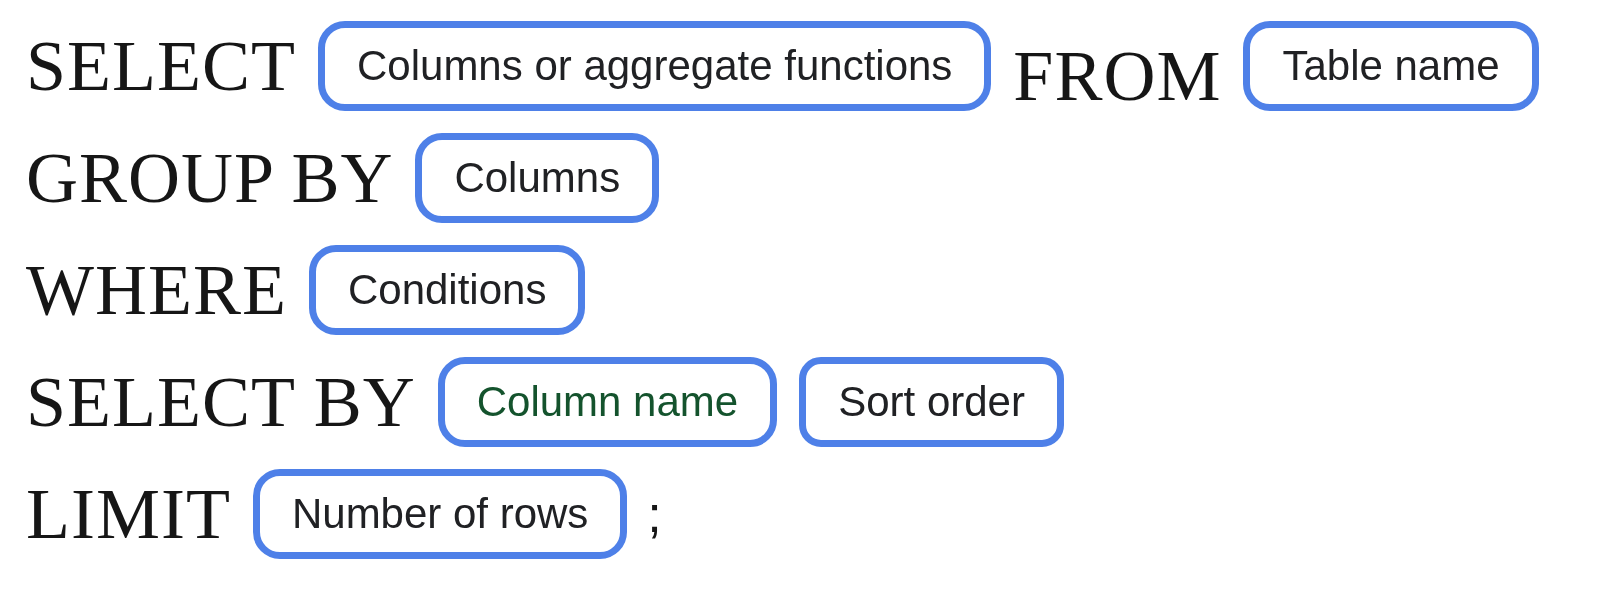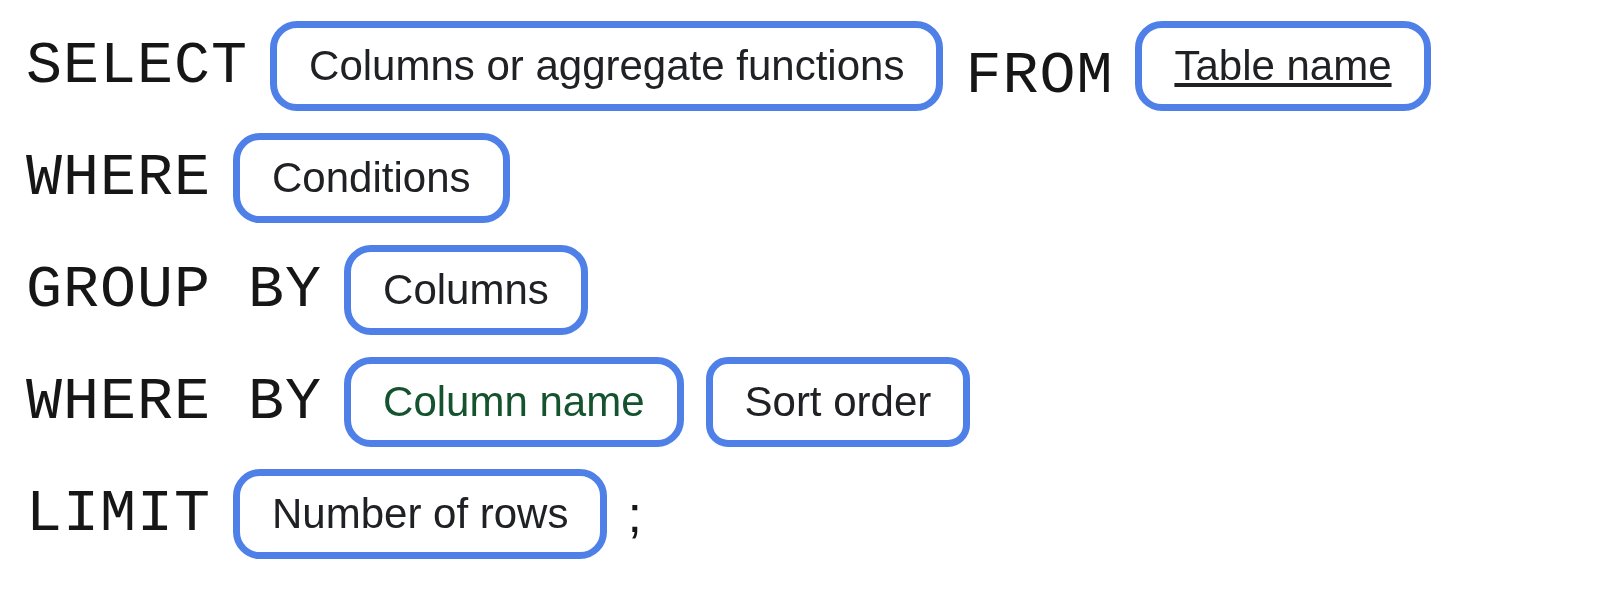--- a/index.html
+++ b/index.html
@@ -22,22 +22,22 @@
     flex-direction: column;
     gap: 22px;
   }
   .row {
     display: flex;
     align-items: center;
     gap: 22px;
     height: 90px;
   }
   .kw {
-    font-family: Liberation Mono, monospace;
-    font-size: 60px;
+    font-family: Liberation Serif, serif;
+    font-size: 72px;
     font-weight: 400;
     color: #161616;
     white-space: pre;
     line-height: 1;
     letter-spacing: 1px;
   }
   .box {
     display: inline-flex;
     align-items: center;
     justify-content: center;
@@ -65,32 +65,32 @@
 </style>
 </head>
 <body>
 
 <div class="canvas">
   <div class="rows" id="rows">
       <div class="row">
         <span class="kw" style="color: rgb(22, 22, 22);">SELECT</span>
         <span class="box" style="border-color: rgb(78, 128, 232); color: rgb(32, 33, 36);">Columns or aggregate functions</span>
         <span class="kw" style="color: rgb(22, 22, 22); margin-top: 19px;">FROM</span>
-        <span class="box" style="border-color: rgb(78, 128, 232); color: rgb(32, 33, 36); text-decoration: underline;">Table name</span>
+        <span class="box" style="border-color: rgb(78, 128, 232); color: rgb(32, 33, 36);">Table name</span>
+      </div>
+      <div class="row">
+        <span class="kw" style="color: rgb(22, 22, 22);">GROUP BY</span>
+        <span class="box" style="border-color: rgb(78, 128, 232); color: rgb(32, 33, 36);">Columns</span>
       </div>
       <div class="row">
         <span class="kw" style="color: rgb(22, 22, 22);">WHERE</span>
         <span class="box" style="border-color: rgb(78, 128, 232); color: rgb(32, 33, 36);">Conditions</span>
       </div>
       <div class="row">
-        <span class="kw" style="color: rgb(22, 22, 22);">GROUP BY</span>
-        <span class="box" style="border-color: rgb(78, 128, 232); color: rgb(32, 33, 36);">Columns</span>
-      </div>
-      <div class="row">
-        <span class="kw" style="color: rgb(22, 22, 22);">WHERE BY</span>
+        <span class="kw" style="color: rgb(22, 22, 22);">SELECT BY</span>
         <span class="box" style="border-color: rgb(78, 128, 232); color: #14532d;">Column name</span>
         <span class="box" style="border-color: rgb(78, 128, 232); color: rgb(32, 33, 36); border-radius: 22px;">Sort order</span>
       </div>
       <div class="row">
         <span class="kw" style="color: rgb(22, 22, 22);">LIMIT</span>
         <span class="box" style="border-color: rgb(78, 128, 232); color: rgb(32, 33, 36);">Number of rows</span>
         <span class="punct" style="color: rgb(22, 22, 22);">;</span>
       </div>
     </div>
 </div>

